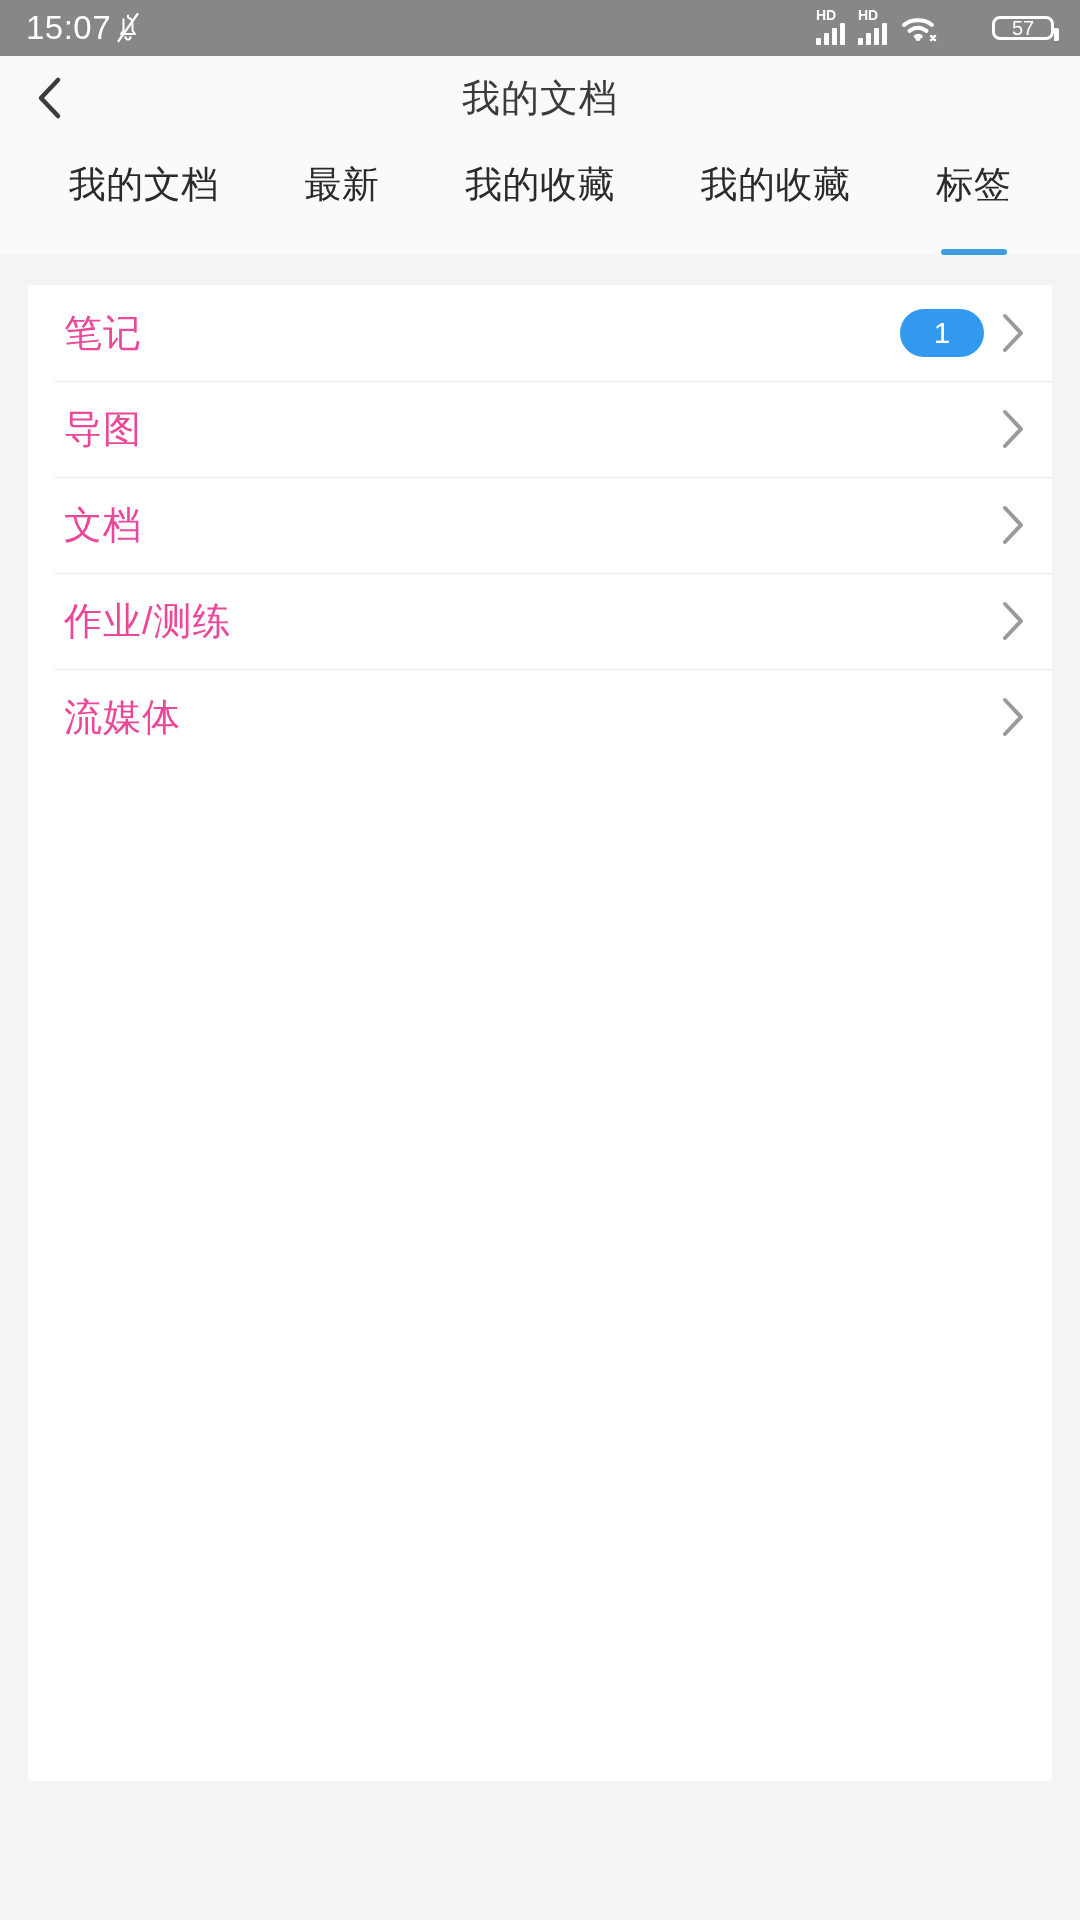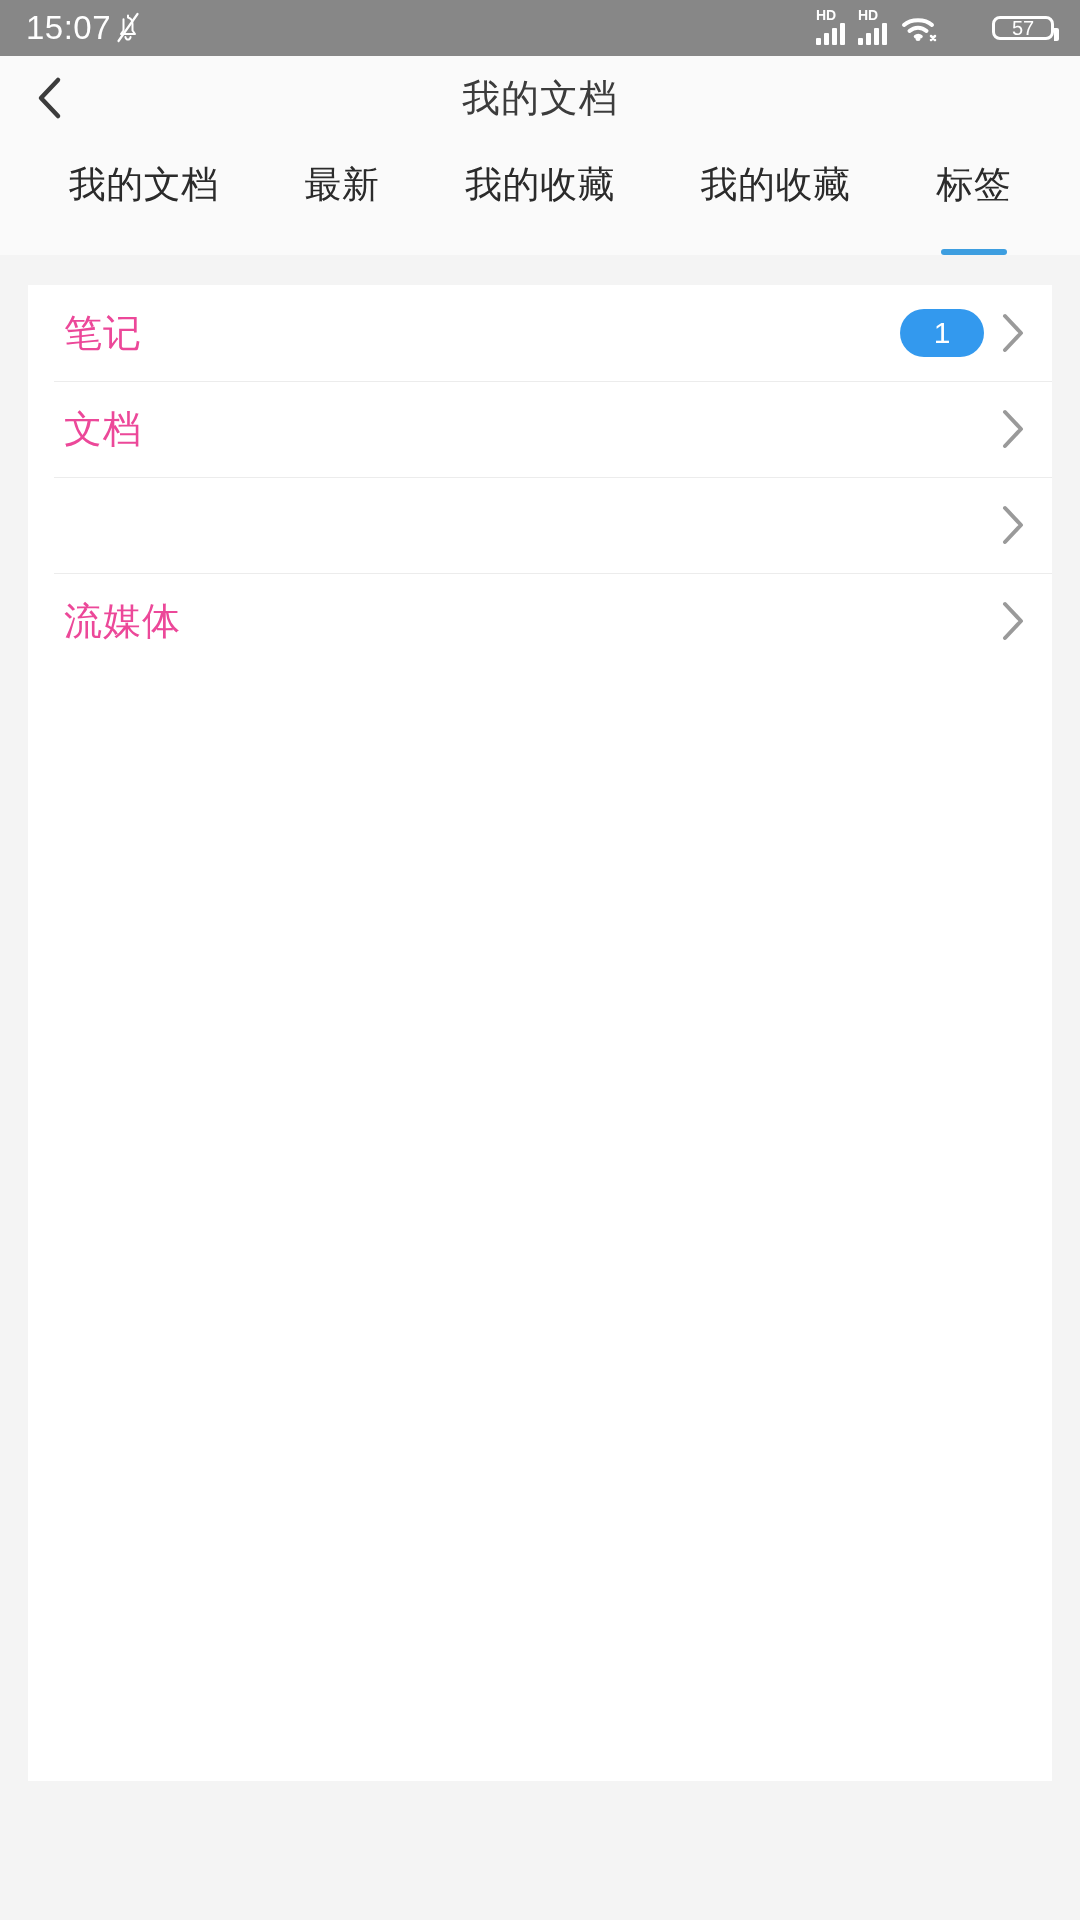--- a/index.html
+++ b/index.html
@@ -195,34 +195,46 @@
       <span class="row-right">
         <span class="badge">1</span>
         <span class="row-chevron">
           <svg viewBox="0 0 26 44" width="26" height="44">
             <polyline points="5,5 21,22 5,39" fill="none" stroke="#9a9a9a" stroke-width="4" stroke-linecap="round" stroke-linejoin="round"></polyline>
           </svg>
         </span>
       </span>
     </div>
 
+    <div class="list-row">
+      <span class="row-label">导图</span>
+      <span class="row-right">
+
+        <span class="row-chevron">
+          <svg viewBox="0 0 26 44" width="26" height="44">
+            <polyline points="5,5 21,22 5,39" fill="none" stroke="#9a9a9a" stroke-width="4" stroke-linecap="round" stroke-linejoin="round"></polyline>
+          </svg>
+        </span>
+      </span>
+    </div>
 
     <div class="list-row">
       <span class="row-label">文档</span>
       <span class="row-right">
 
         <span class="row-chevron">
           <svg viewBox="0 0 26 44" width="26" height="44">
             <polyline points="5,5 21,22 5,39" fill="none" stroke="#9a9a9a" stroke-width="4" stroke-linecap="round" stroke-linejoin="round"></polyline>
           </svg>
         </span>
       </span>
     </div>
 
     <div class="list-row">
+      <span class="row-label">作业/测练</span>
       <span class="row-right">
 
         <span class="row-chevron">
           <svg viewBox="0 0 26 44" width="26" height="44">
             <polyline points="5,5 21,22 5,39" fill="none" stroke="#9a9a9a" stroke-width="4" stroke-linecap="round" stroke-linejoin="round"></polyline>
           </svg>
         </span>
       </span>
     </div>
 

